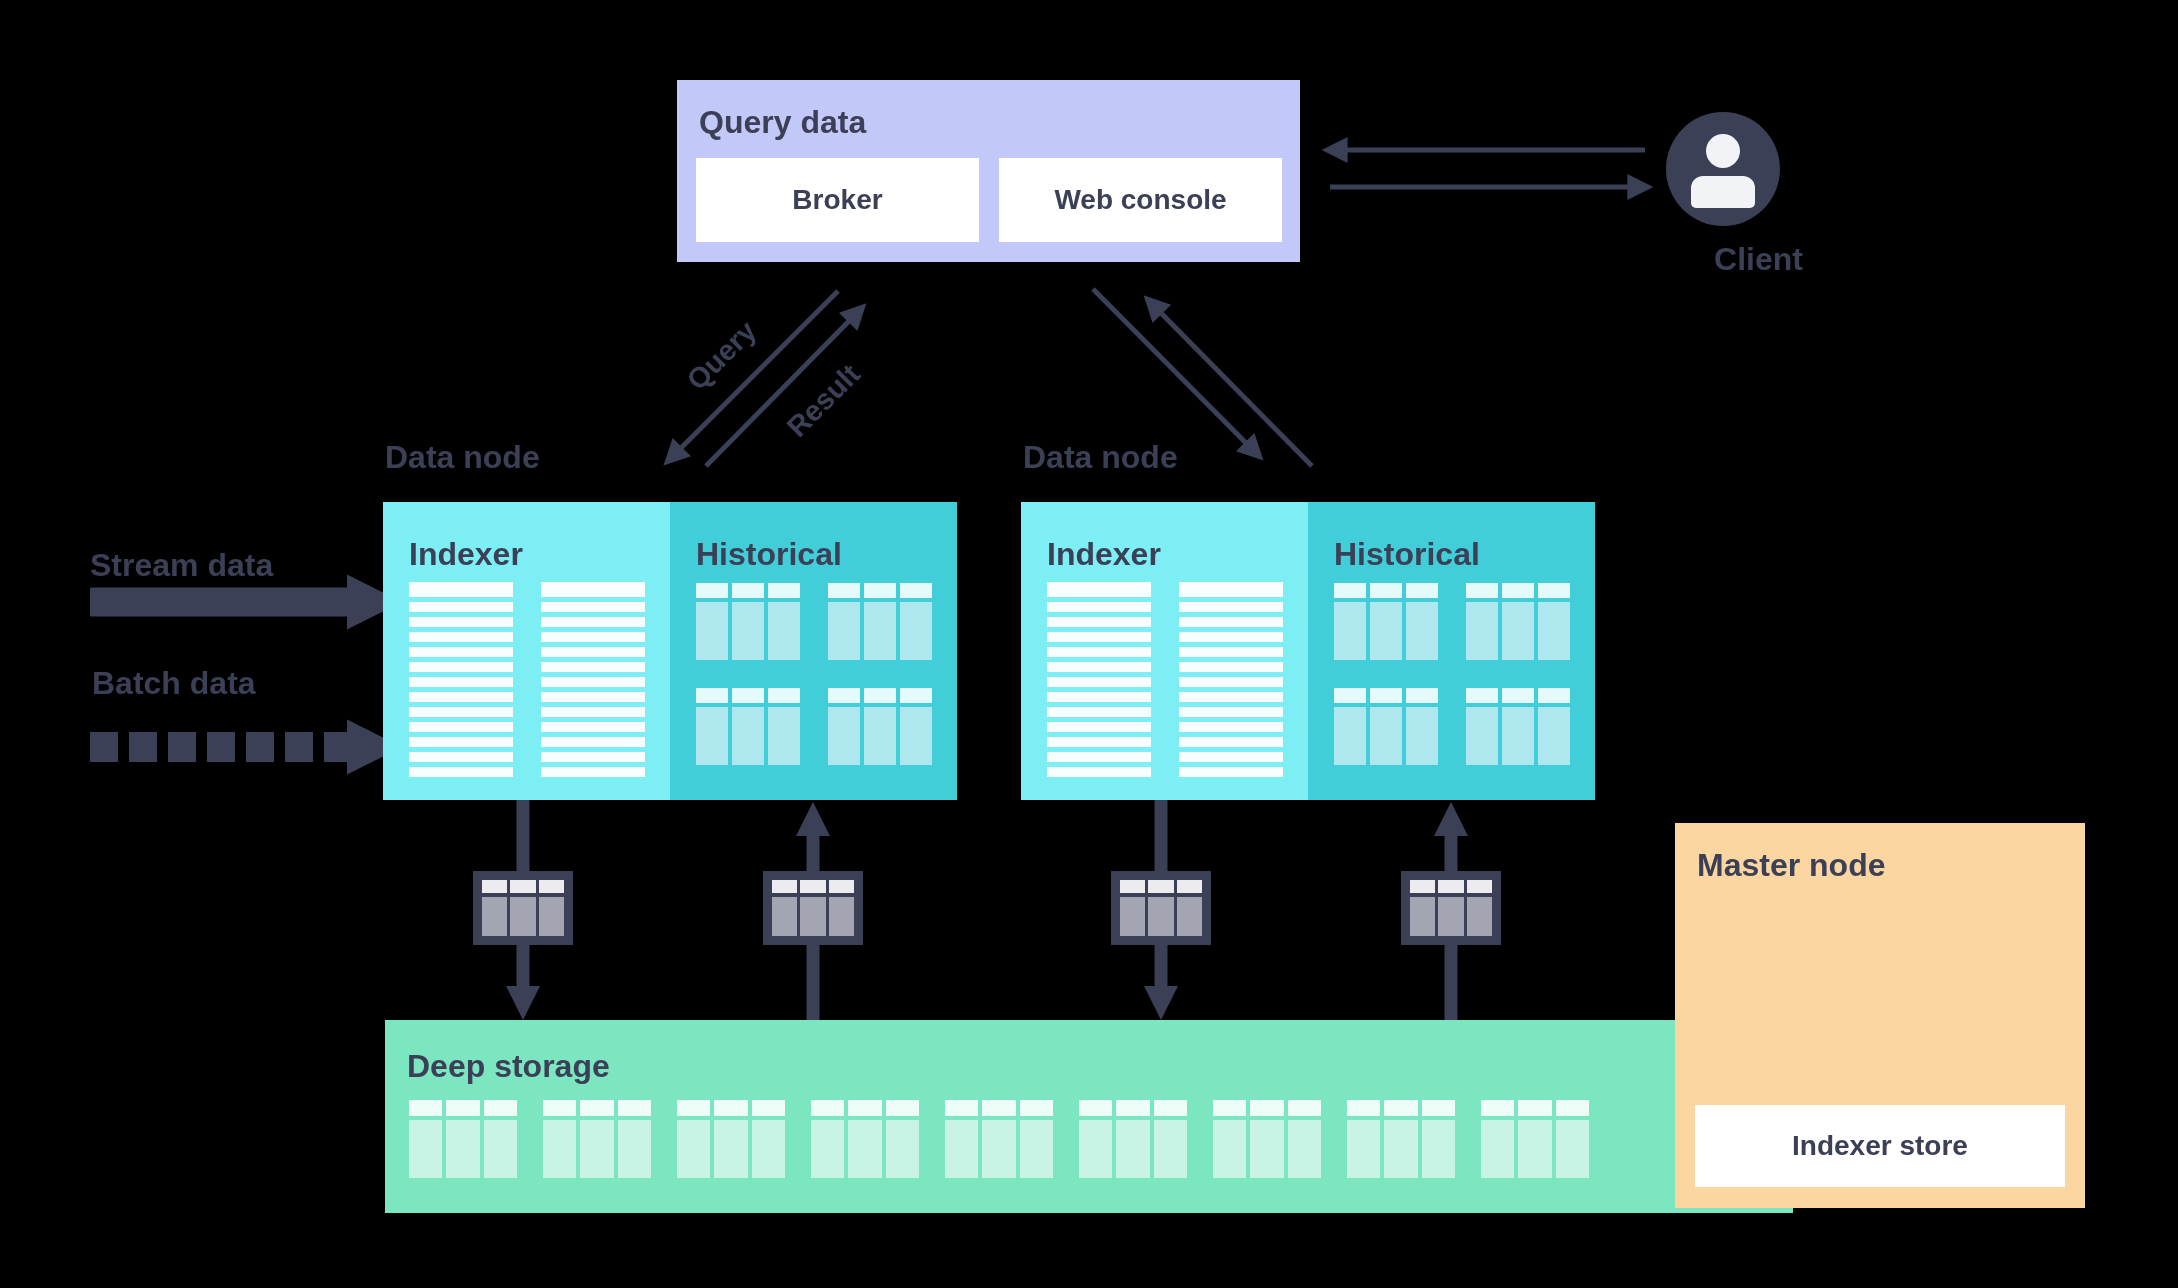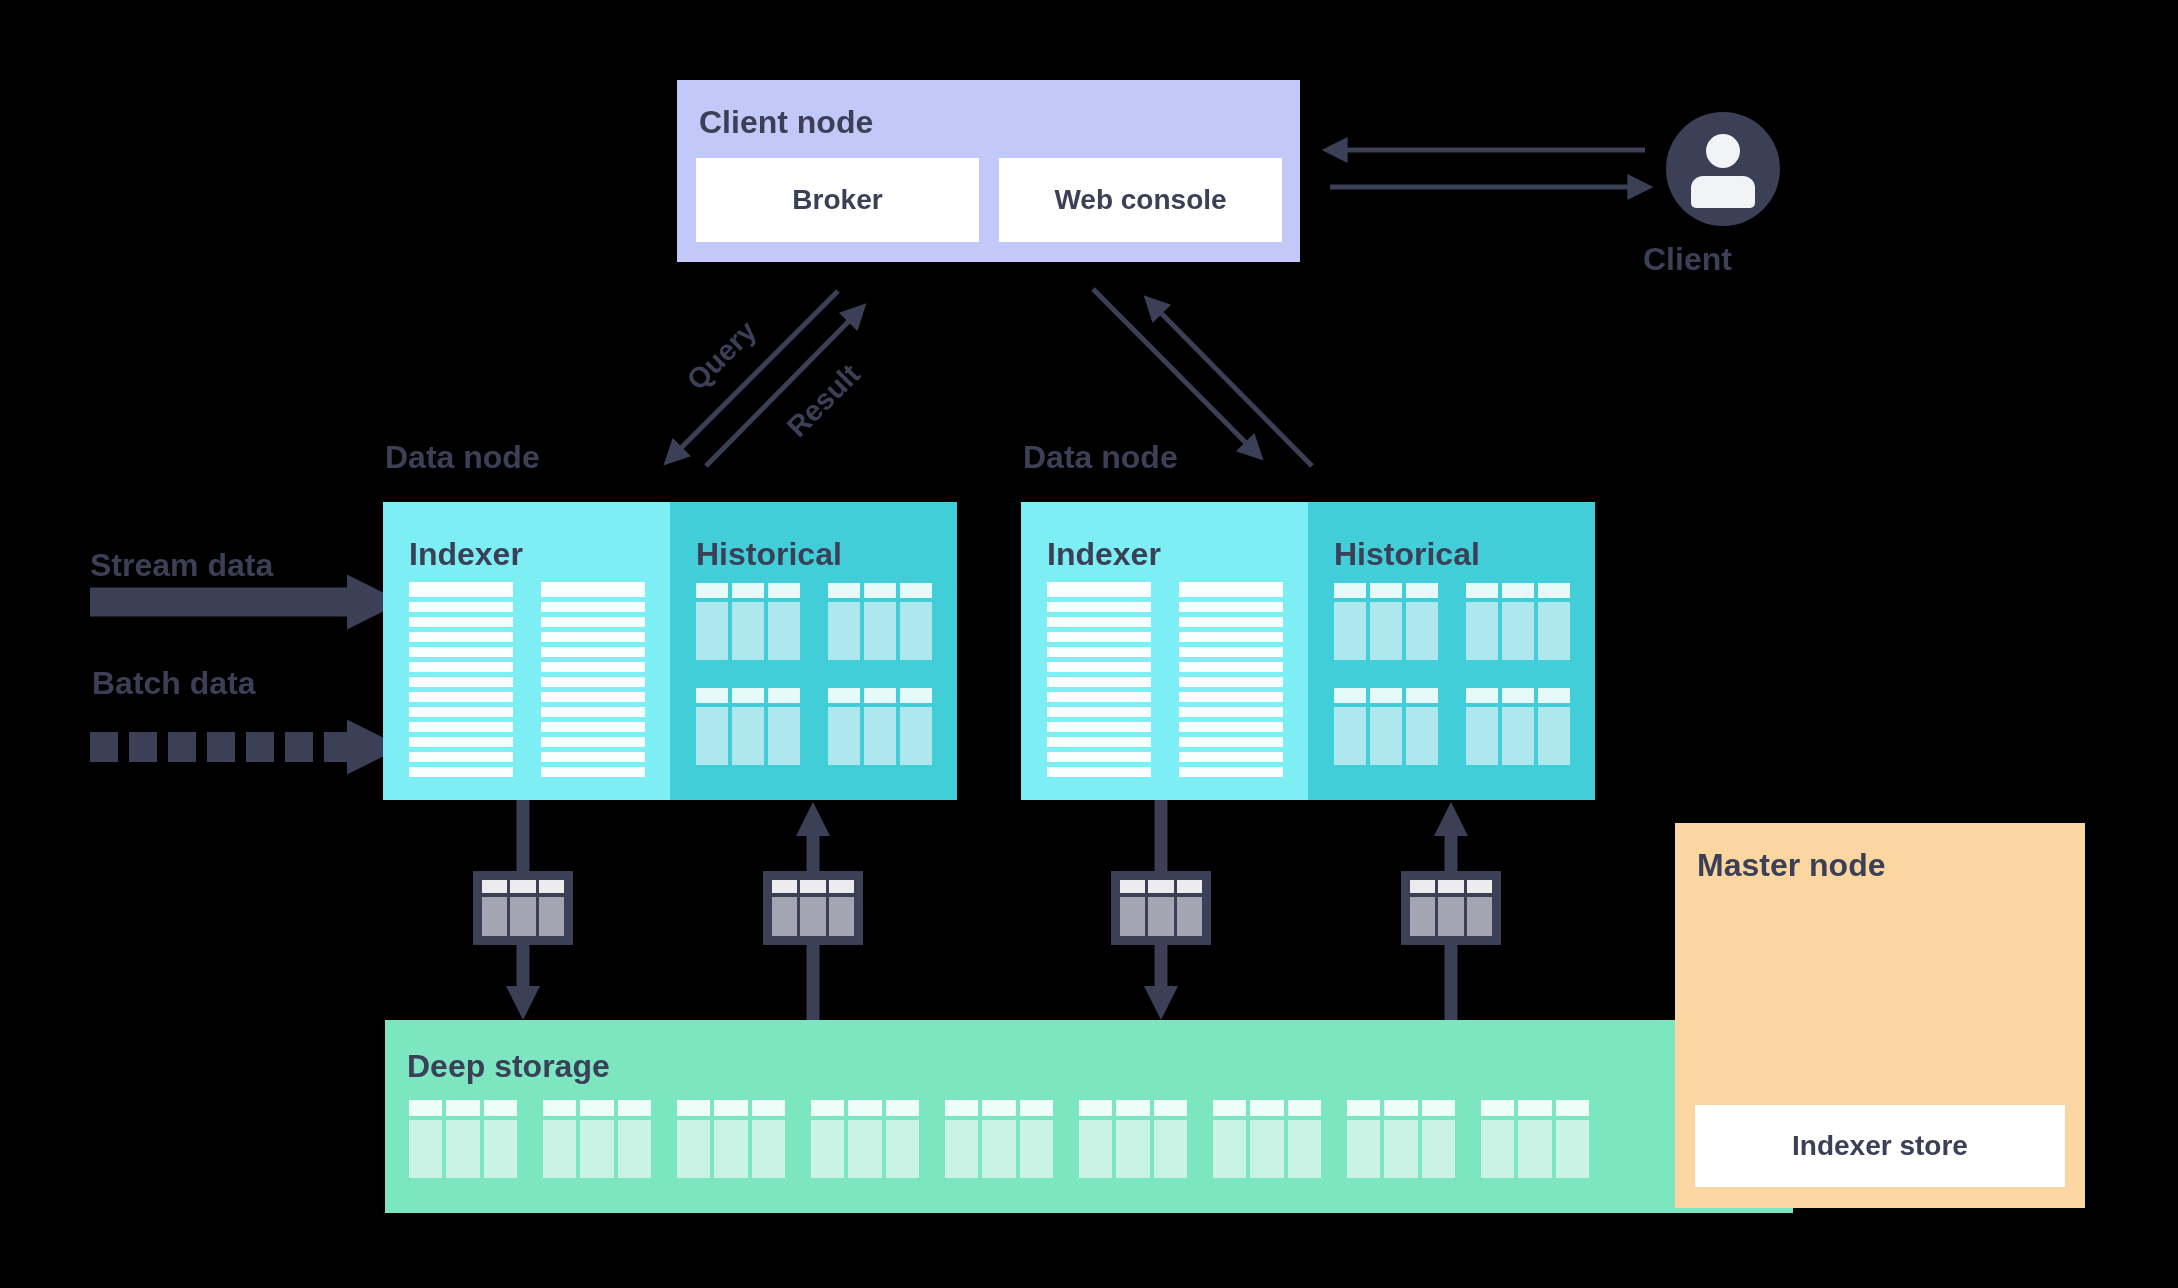--- a/index.html
+++ b/index.html
@@ -21,21 +21,21 @@
   .query-node{left:677px;top:80px;width:623px;height:182px;background:var(--lavender)}
   .query-node .box-title{left:22px;top:24px}
   .wbox{background:var(--box_white);display:flex;align-items:center;justify-content:center;font-size:28px;color:var(--ink)}
   .broker{left:19px;top:78px;width:283px;height:84px}
   .webconsole{left:322px;top:78px;width:283px;height:84px}
   .box-title{position:absolute;font-size:32px;white-space:nowrap}
   
   .client-circle{left:1666px;top:112px;width:114px;height:114px;border-radius:50%;background:var(--ink)}
   .person-head{left:40px;top:22px;width:34px;height:34px;border-radius:50%;background:var(--person)}
   .person-body{left:25px;top:64px;width:64px;height:32px;border-radius:12px 12px 5px 5px;background:var(--person)}
-  .client-label{left:1643px;top:242px;width:160px;text-align:left}
+  .client-label{left:1643px;top:242px;width:160px;text-align:right}
   
   .data-node{width:574px;height:298px;top:502px}
   .dn1{left:383px}.dn2{left:1021px}
   .dn-label{top:440px}
   .half{position:absolute;top:0;width:287px;height:298px}
   .half.ix{left:0;background:var(--indexer)}
   .half.hi{left:287px;background:var(--historical)}
   .half .box-title{left:26px;top:34px}
   .stripes{position:absolute;top:80px;width:104px;display:flex;flex-direction:column;gap:5px}
   .s1{left:26px}.s2{left:158px}
@@ -96,21 +96,21 @@
     <line x1="1312" y1="466" x2="1160" y2="312" stroke-width="5" marker-end="url(#head)"></line>
     <line x1="90" y1="602" x2="347" y2="602" stroke-width="29" marker-end="url(#headBig)"></line>
     <line x1="90" y1="747" x2="347" y2="747" stroke-width="30" stroke-dasharray="28 11" marker-end="url(#headBig)"></line>
     <line x1="523" y1="800" x2="523" y2="986" stroke-width="13" marker-end="url(#headV)"></line>
     <line x1="813" y1="1020" x2="813" y2="836" stroke-width="13" marker-end="url(#headV)"></line>
     <line x1="1161" y1="800" x2="1161" y2="986" stroke-width="13" marker-end="url(#headV)"></line>
     <line x1="1451" y1="1020" x2="1451" y2="836" stroke-width="13" marker-end="url(#headV)"></line>
   </svg>
 
   <div class="abs query-node">
-    <div class="box-title">Client node</div>
+    <div class="box-title">Query data</div>
     <div class="abs wbox broker">
       <span>Broker</span>
     </div>
     <div class="abs wbox webconsole">
       <span>Web console</span>
     </div>
   </div>
 
   <div class="abs client-circle">
     <div class="abs person-head"></div>

